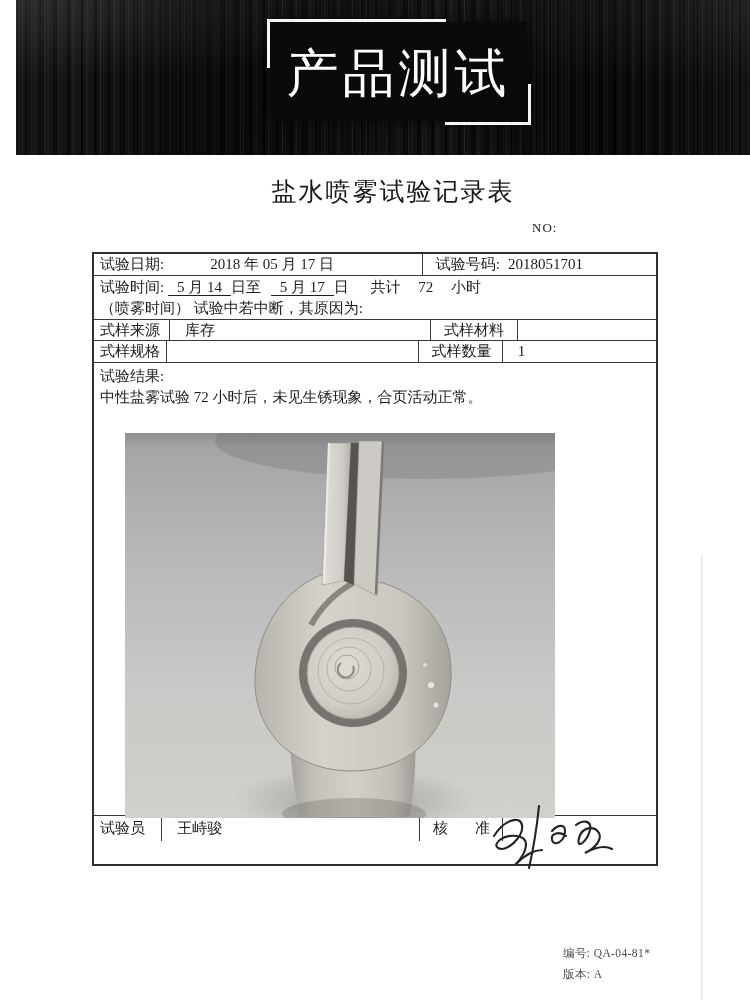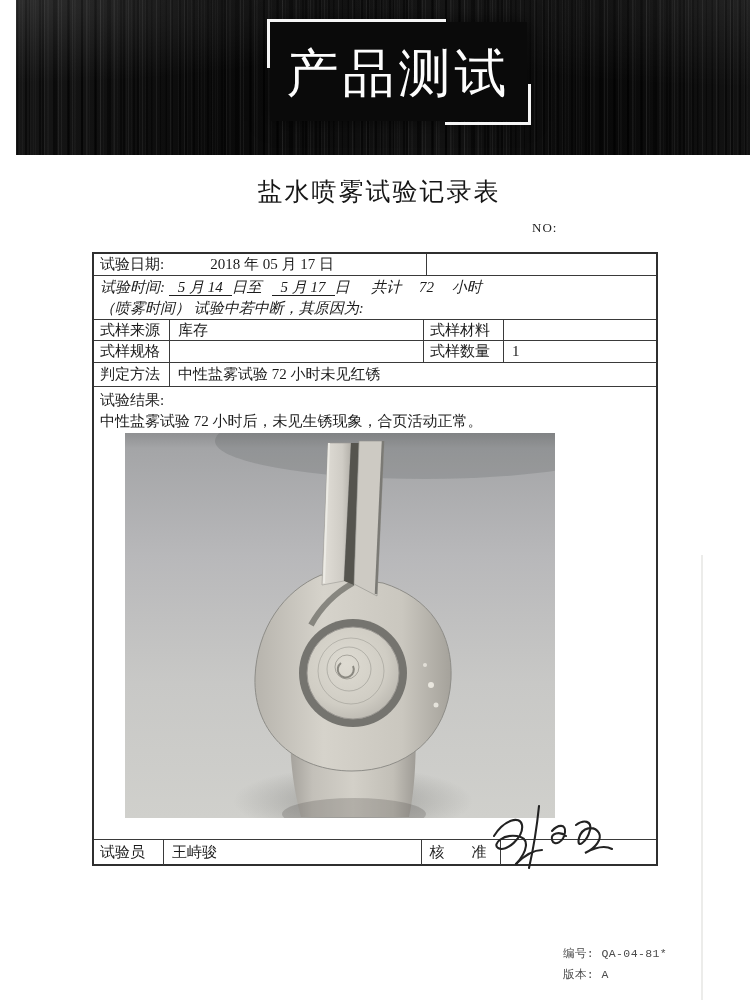--- a/index.html
+++ b/index.html
@@ -20,34 +20,34 @@
   .hero-box .bk{position:absolute;background:#f5f5f5;}
   .bk-tl-h{left:-3px;top:-3px;width:179px;height:3px;}
   .bk-tl-v{left:-3px;top:-3px;width:3px;height:49px;}
   .bk-br-h{right:-4px;bottom:-4px;width:86px;height:3px;}
   .bk-br-v{right:-4px;bottom:-4px;width:3px;height:41px;}
   .hero-title{position:absolute;left:0;top:0;width:100%;height:100%;
     display:flex;align-items:center;justify-content:center;
     font-size:52px;letter-spacing:4px;color:#fdfdfd;font-weight:400;padding-top:4px;box-sizing:border-box;}
 
   
-  .doc-title{position:absolute;left:129px;top:175px;width:500px;text-align:center;
+  .doc-title{position:absolute;left:143px;top:175px;width:500px;text-align:center;
     font-size:25px;letter-spacing:2px;color:#161616;}
   .doc-no{position:absolute;left:532px;top:220px;font-size:13px;letter-spacing:1px;color:#222;}
 
   .tbl{position:absolute;left:92px;top:252px;width:566px;height:614px;box-sizing:border-box;
        border:2px solid #2f2f2f;font-size:15px;background:transparent;}
-  .tr{display:flex;border-bottom:1px solid #3a3a3a;box-sizing:border-box;overflow:visible;}
+  .tr{display:flex;border-bottom:1px solid #3a3a3a;box-sizing:border-box;overflow:visible;gap:7px;}
   .td{box-sizing:border-box;overflow:hidden;white-space:nowrap;}
   .rt{border-right:1px solid #3a3a3a;}
   .lbl{padding-left:6px;}
   .val{padding-left:8px;}
 
   .r1{height:22px;line-height:21px;}
-  .r2{height:44px;line-height:21px;display:block;padding:1px 0 16px 6px;font-style:italic;}
+  .r2{height:44px;line-height:21px;display:block;padding:1px 0 16px 6px;}
   .r3{height:21px;line-height:20px;}
   .r4{height:22px;line-height:21px;}
   .r5{height:24px;line-height:23px;}
   .r6{height:453px;display:block;position:relative;padding:3px 6px 0 6px;line-height:21px;}
   .r7{height:25px;line-height:24px;border-bottom:none;}
 
   .useg{border-bottom:1px solid #1f1f1f;padding:0 9px;}
   .sp18{margin-left:18px;}
   .sp14{margin-left:14px;}
   .sp6{margin-left:6px;}
@@ -57,21 +57,21 @@
   .c-date-r{width:229px;display:flex;}
   .c-date-r .val{padding-left:8px;}
 
   .c76{width:76px;} .c254{width:254px;} .c80{width:80px;} .c152{width:152px;}
   .c75{width:70px;} .c258{width:258px;} .c79{width:79px;} .c150{width:150px;}
   .c-approve{text-align:center;letter-spacing:6px;}
 
   .photo{position:absolute;left:125px;top:433px;width:430px;height:385px;}
   .signature{position:absolute;left:486px;top:800px;width:132px;height:74px;z-index:6;}
 
-  .foot{position:absolute;left:563px;font-family:Liberation Mono, monospace;
+  .foot{position:absolute;left:563px;font-family:Liberation Serif, serif;
         font-size:11.5px;color:#4b4b4b;letter-spacing:0.4px;}
   .foot-num{top:946px;} .foot-ver{top:967px;}
   .page-edge{position:absolute;left:701px;top:555px;width:2px;height:445px;background:#ececea;}
 </style>
 </head>
 <body>
 
 <div class="stage">
 
   <div class="hero">
@@ -86,20 +86,24 @@
 
   <div class="doc-title">盐水喷雾试验记录表</div>
   <div class="doc-no">NO:</div>
 
   <div class="tbl">
 
     <div class="tr r1">
       <div class="td rt c-date-l">
         <span class="lbl">试验日期:</span>
         <span class="val">2018 年 05 月 17 日</span>
+      </div>
+      <div class="td c-date-r">
+        <span class="lbl">试验号码:</span>
+        <span class="val">2018051701</span>
       </div>
     </div>
 
     <div class="tr r2">
       <div>
         <span>试验时间:</span>
         <span class="useg">5 月 14</span><span>日至</span>
         <span class="useg sp6">5 月 17</span><span>日</span>
         <span class="sp18">共计</span>
         <span class="sp14">72</span>
@@ -114,24 +118,20 @@
       <div class="td rt c80 lbl">式样材料</div>
     </div>
 
     <div class="tr r4">
       <div class="td rt c76 lbl">式样规格</div>
       <div class="td rt c254 val"></div>
       <div class="td rt c80 lbl">式样数量</div>
       <div class="td c152 val">1</div>
     </div>
 
-    <div class="tr r5">
-      <div class="td rt c76 lbl">判定方法</div>
-      <div class="td val" style="flex:1">中性盐雾试验 72 小时未见红锈</div>
-    </div>
 
     <div class="tr r6">
       <div>试验结果:</div>
       <div>中性盐雾试验 72 小时后，未见生锈现象，合页活动正常。</div>
     </div>
 
     <div class="tr r7">
       <div class="td rt c75 lbl">试验员</div>
       <div class="td rt c258 val">王峙骏</div>
       <div class="td rt c79 c-approve">核　准</div>

